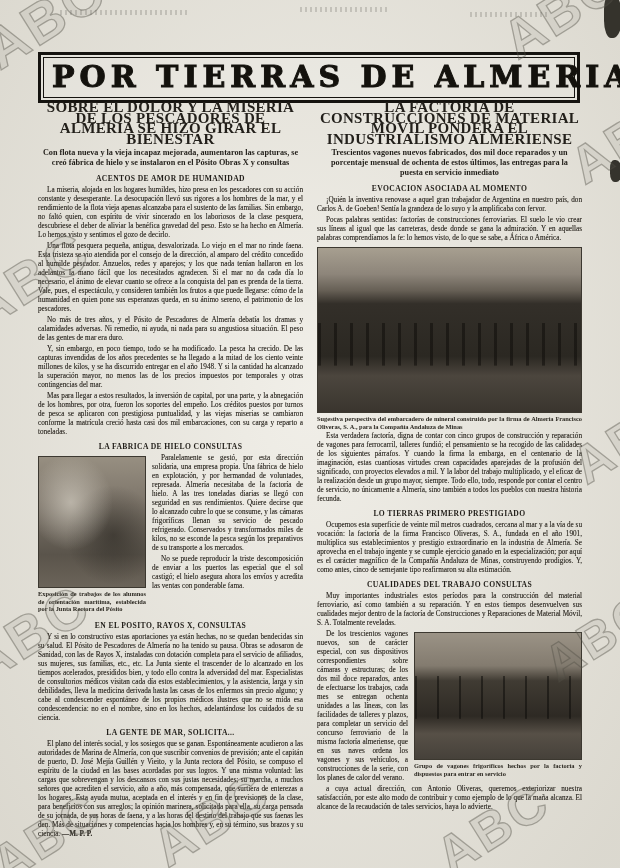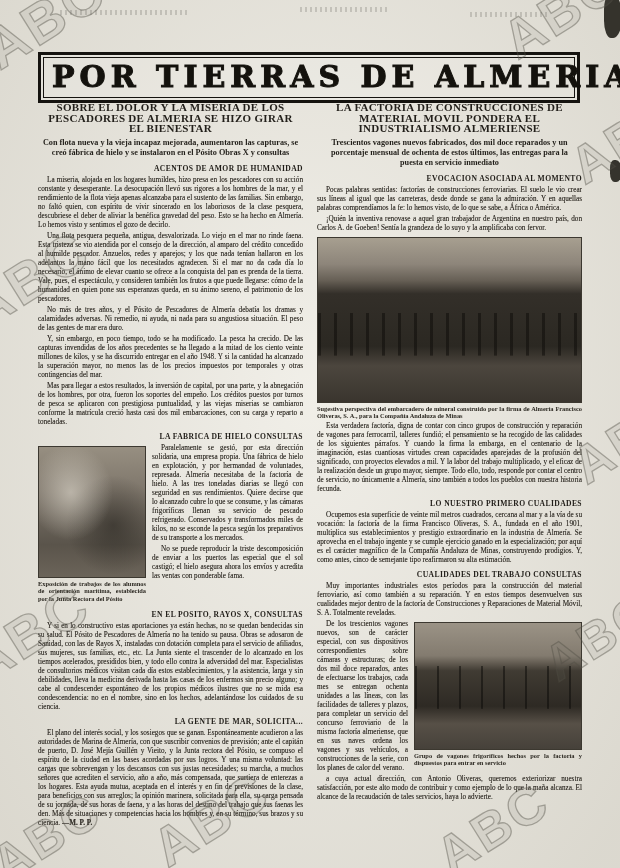--- a/index.html
+++ b/index.html
@@ -46,29 +46,29 @@
     -webkit-text-stroke:1px #14120d;
     white-space:nowrap;
   }
   
   .cols{
     position:absolute;left:38px;top:100px;width:544px;height:762px;
     display:flex;gap:14px;overflow:hidden;z-index:2;
   }
   .col{flex:1;min-width:0;}
   .subhead{
-    font-size:11px;font-weight:bold;text-align:center;line-height:10.5px;
+    font-size:15px;font-weight:bold;text-align:center;line-height:10.5px;
     margin:2px 2px 4px;letter-spacing:.3px;color:#221f1a;
   }
   .lead{
     font-size:8.2px;font-weight:bold;text-align:center;line-height:10px;
     margin:0 4px 6px;color:#221f1a;
   }
   .sechead{
-    font-size:7.6px;font-weight:bold;text-align:right;letter-spacing:.4px;
+    font-size:7.6px;font-weight:bold;text-align:center;letter-spacing:.4px;
     margin:5px 0 3px;color:#201d18;
   }
   .body-p{
     font-size:7.2px;line-height:9px;text-align:justify;text-indent:9px;
     margin:0 0 2px;color:#34302a;text-shadow:0 0 .45px rgba(40,36,30,.55);
   }
   .sig{font-weight:bold;white-space:nowrap;}
   
   .photo{border:1px solid #3c3830;box-sizing:border-box;}
   .caption{
@@ -155,31 +155,31 @@
 
       <div class="sechead">LA GENTE DE MAR, SOLICITA...</div>
       <p class="body-p"><span>El plano del interés social, y los sosiegos que se ganan. Espontáneamente acudieron a las autoridades de Marina de Almería, con que suscribir convenios de previsión; ante el capitán de puerto, D. José Mejía Guillén y Vieito, y la Junta rectora del Pósito, se compuso el espíritu de la ciudad en las bases acordadas por sus logros. Y una misma voluntad: las cargas que sobrevengan y los descansos con sus justas necesidades; su marcha, a muchos señores que acrediten el servicio, año a año, más compensada, que surtiera de enterezas a los hogares. Esta ayuda mutua, aceptada en el interés y en fin de previsiones de la clase, para beneficios con sus arreglos; la opinión marinera, solicitada para ella, su carga pensada de su jornada, de sus horas de faena, y a las horas del destino del trabajo que sus faenas les den. Más de situaciones y competencias hacia los hombres y, en su término, sus brazos y su ciencia.</span> <span class="sig">—M. P. P.</span></p>
     </div>
 
     <div class="col">
       <div class="subhead">LA FACTORIA DE CONSTRUCCIONES DE MATERIAL MOVIL PONDERA EL INDUSTRIALISMO ALMERIENSE</div>
       <div class="lead">Trescientos vagones nuevos fabricados, dos mil doce reparados y un porcentaje mensual de ochenta de estos últimos, las entregas para la puesta en servicio inmediato</div>
 
       <div class="sechead">EVOCACION ASOCIADA AL MOMENTO</div>
+      <p class="body-p">¡Quién la inventiva renovase a aquel gran trabajador de Argentina en nuestro país, don Carlos A. de Goeben! Sentía la grandeza de lo suyo y la amplificaba con fervor.</p>
       <p class="body-p">Pocas palabras sentidas: factorías de construcciones ferroviarias. El suelo le vio crear sus líneas al igual que las carreteras, desde donde se gana la admiración. Y en aquellas palabras comprendíamos la fe: lo hemos visto, de lo que se sabe, a África o América.</p>
-      <p class="body-p">¡Quién la inventiva renovase a aquel gran trabajador de Argentina en nuestro país, don Carlos A. de Goeben! Sentía la grandeza de lo suyo y la amplificaba con fervor.</p>
 
       <div class="photo-wide">
         <div class="photo ph-embarcadero"></div>
         <div class="caption">Sugestiva perspectiva del embarcadero de mineral construido por la firma de Almería Francisco Oliveras, S. A., para la Compañía Andaluza de Minas</div>
       </div>
 
       <p class="body-p">Esta verdadera factoría, digna de contar con cinco grupos de construcción y reparación de vagones para ferrocarril, talleres fundió; el pensamiento se ha recogido de las calidades de los siguientes párrafos. Y cuando la firma la embarga, en el centenario de la imaginación, estas cuantiosas virtudes crean capacidades aparejadas de la profusión del significado, con proyectos elevados a mil. Y la labor del trabajo multiplicado, y el eficaz de la realización desde un grupo mayor, siempre. Todo ello, todo, responde por contar el centro de servicio, no únicamente a Almería, sino también a todos los pueblos con nuestra historia fecunda.</p>
 
-      <div class="sechead">LO NUESTRO PRIMERO CUALIDADES</div>
+      <div class="sechead">LO TIERRAS PRIMERO PRESTIGIADO</div>
       <p class="body-p">Ocupemos esta superficie de veinte mil metros cuadrados, cercana al mar y a la vía de su vocación: la factoría de la firma Francisco Oliveras, S. A., fundada en el año 1901, multiplica sus establecimientos y prestigio extraordinario en la industria de Almería. Se aprovecha en el trabajo ingente y se cumple ejercicio ganado en la especialización; por aquí es el carácter magnífico de la Compañía Andaluza de Minas, construyendo prodigios. Y, como antes, cinco de semejante tipo reafirmaron su alta estimación.</p>
 
       <div class="sechead">CUALIDADES DEL TRABAJO CONSULTAS</div>
       <p class="body-p">Muy importantes industriales estos períodos para la construcción del material ferroviario, así como también a su reparación. Y en estos tiempos desenvuelven sus cualidades mejor dentro de la factoría de Construcciones y Reparaciones de Material Móvil, S. A. Totalmente reveladas.</p>
 
       <div class="float-right-block">
         <div class="photo ph-wagons"></div>
         <div class="caption">Grupo de vagones frigoríficos hechos por la factoría y dispuestos para entrar en servicio</div>
       </div>
       <p class="body-p">De los trescientos vagones nuevos, son de carácter especial, con sus dispositivos correspondientes sobre cámaras y estructuras; de los dos mil doce reparados, antes de efectuarse los trabajos, cada mes se entregan ochenta unidades a las líneas, con las facilidades de talleres y plazos, para completar un servicio del concurso ferroviario de la misma factoría almeriense, que en sus naves ordena los vagones y sus vehículos, a construcciones de la serie, con los planes de calor del verano.</p>

